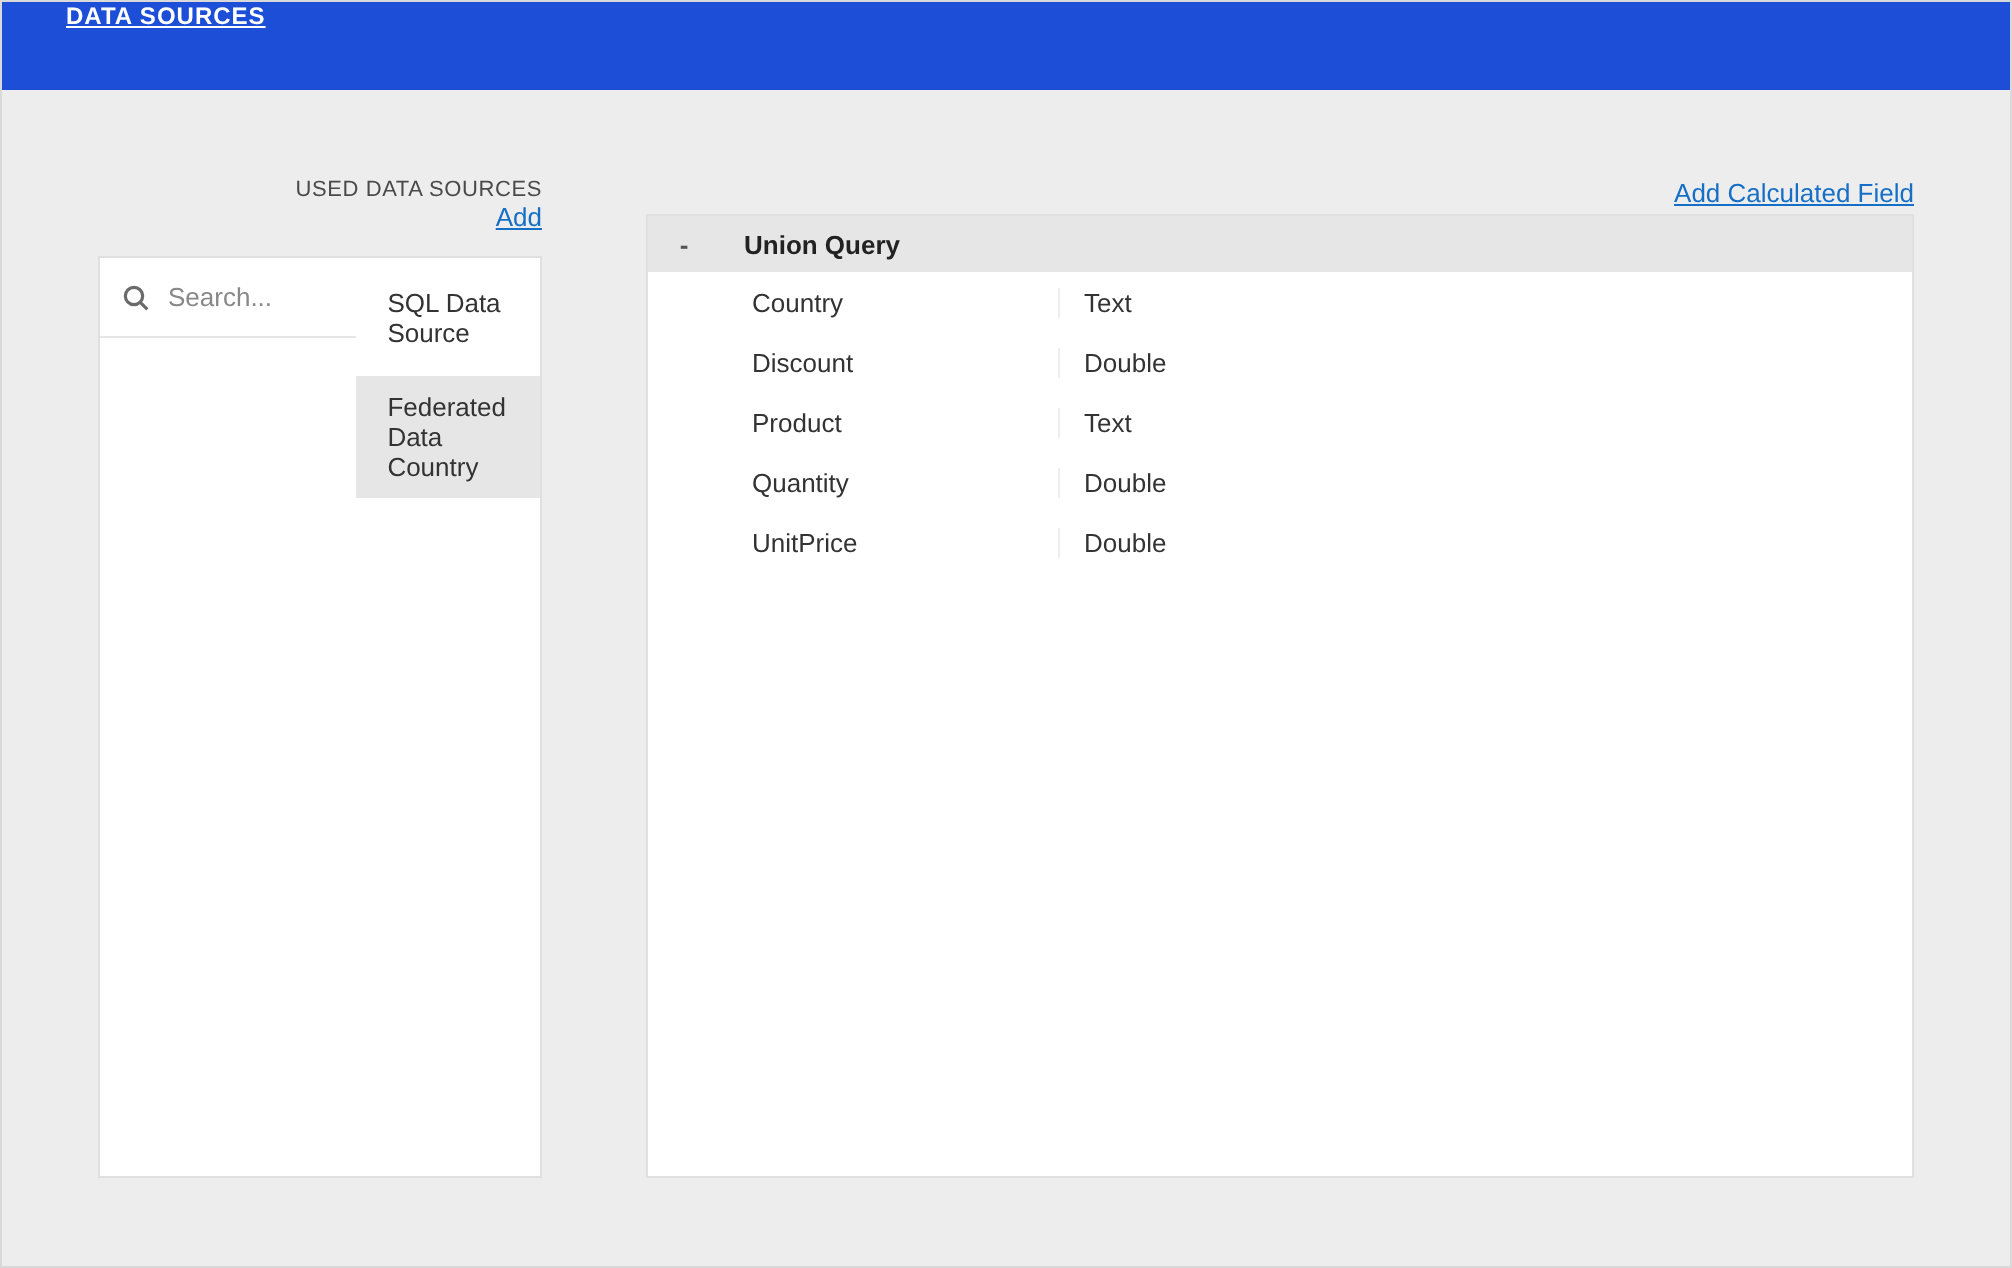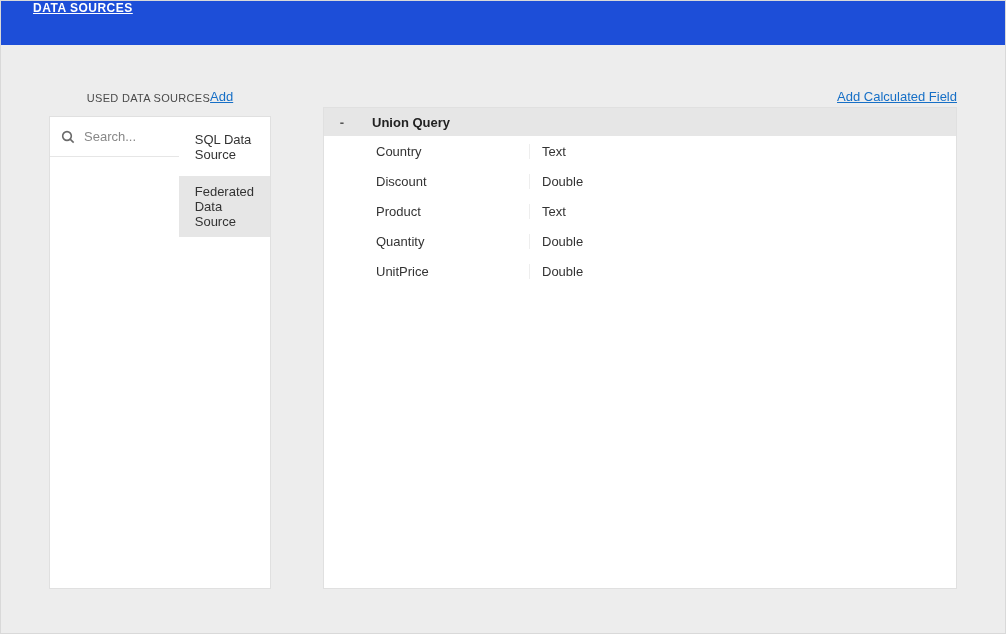--- a/index.html
+++ b/index.html
@@ -28,23 +28,24 @@
     gap: 52px;
     height: calc(100% - 44px);
   }
   .sidebar {
     width: 222px;
     display: flex;
     flex-direction: column;
   }
   .sidebar-header {
     display: flex;
-    justify-content: center;
+    justify-content: flex-end;
     align-items: flex-end;
     margin-bottom: 12px;
+    flex-direction: column;
   }
   .sidebar-title {
     font-size: 11px;
     font-weight: 400;
     color: #4a4a4a;
     letter-spacing: 0.3px;
   }
   .link {
     color: #166fc6;
     font-size: 13px;
@@ -171,21 +172,21 @@
           <circle cx="10.5" cy="10.5" r="6.5"></circle>
           <line x1="20.5" y1="20.5" x2="15.2" y2="15.2"></line>
         </svg>
         <input class="search-input" placeholder="Search..." style="">
       </div>
       <div id="ds-items">
           <div class="ds-item">
             <span>SQL Data Source</span>
           </div>
           <div class="ds-item selected">
-            <span>Federated Data Source</span>
+            <span>Federated Data Country</span>
           </div>
         </div>
     </div>
   </div>
 
   <div class="main">
     <div class="main-header">
       <a class="link">Add Calculated Field</a>
     </div>
     <div class="field-panel">

